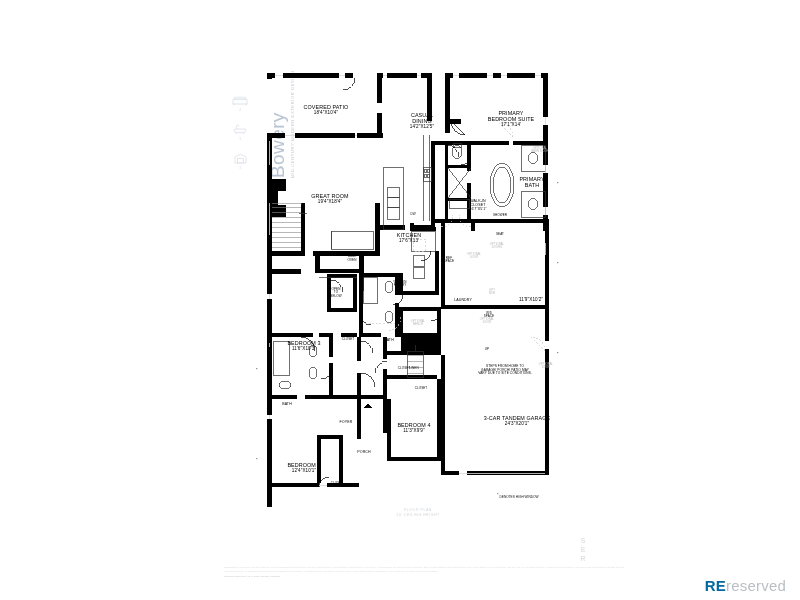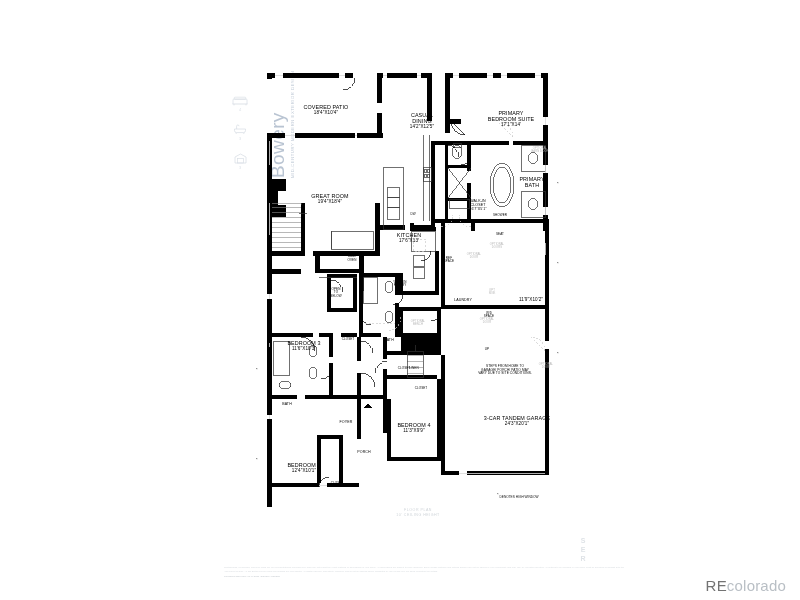--- a/index.html
+++ b/index.html
@@ -179,21 +179,21 @@
   
   #recolorado {
     position: absolute;
     right: 14px;
     bottom: 6px;
     font-size: 15px;
     color: #b9bfc5;
     letter-spacing: .2px;
     font-family: "Liberation Sans", sans-serif;
   }
-  #recolorado .re { color: #737373; }
+  #recolorado .re { color: #0369a1; font-weight: bold; }
 </style>
 </head>
 <body>
 
 <div id="sheet">
 
   <div id="brand">
     <div id="brand-rot">
       <span class="brand-name">Bowery</span>
       <span class="brand-sub">MID-CENTURY MODERN EXTERIOR DESIGN</span>
@@ -729,16 +729,16 @@
     <div class="tiny">TOLLBROTHERS.COM | 03 MASTER | BOWERY MODERN</div>
   </div>
 
   <div id="side-wm">
     <span class="ch">S</span>
     <span class="ch">E</span>
     <span class="ch">R</span>
   </div>
 
   <div id="recolorado">
-    <span class="re">RE</span><span>colorado</span>
+    <span class="re">RE</span><span>reserved</span>
   </div>
 
 </div>
 
 </body></html>

